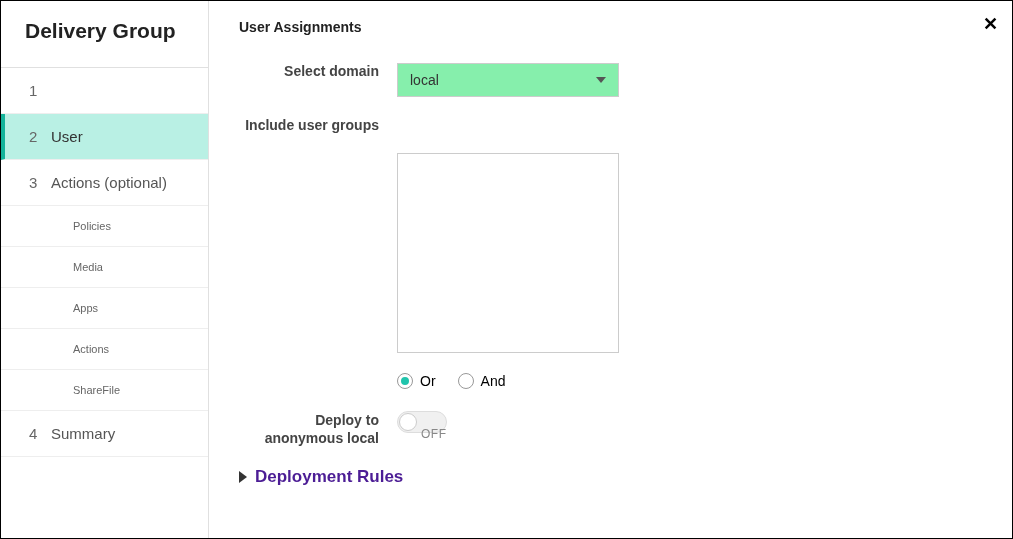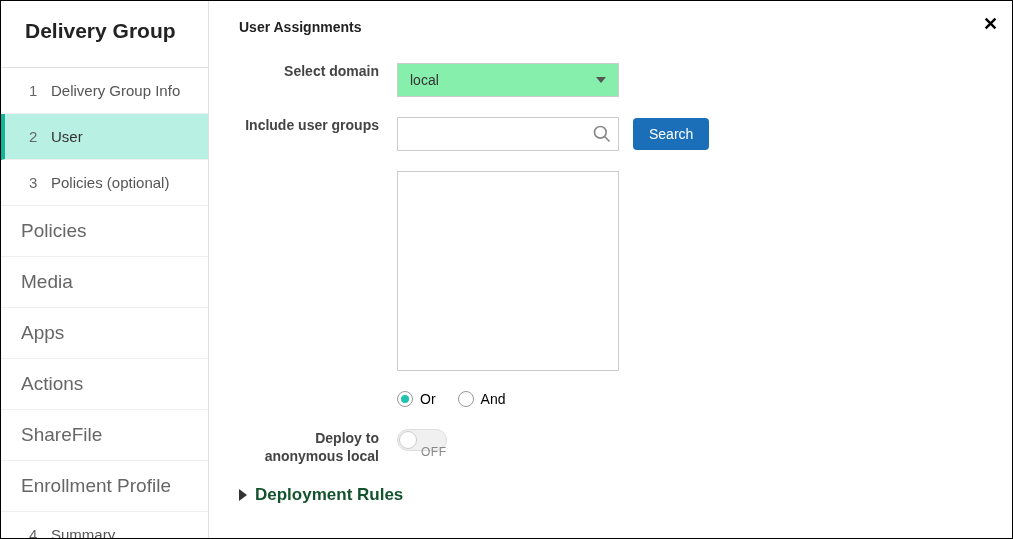--- a/index.html
+++ b/index.html
@@ -47,22 +47,22 @@
     color: #666;
     min-width: 14px;
   }
   .nav-item.active {
     background: #b9f0e4;
     border-left: 4px solid #14b39a;
     padding-left: 24px;
     color: #333;
   }
   .nav-sub {
-    padding: 14px 20px 14px 20px;
-    font-size: 19px;
+    padding: 14px 20px 14px 72px;
+    font-size: 11px;
     color: #666;
     border-bottom: 1px solid #eee;
     cursor: pointer;
   }
   
   .main {
     flex: 1;
     padding: 18px 30px 10px 30px;
     position: relative;
     overflow-y: auto;
@@ -230,49 +230,47 @@
   }
   .section-header .tri {
     width: 0; height: 0;
     border-top: 6px solid transparent;
     border-bottom: 6px solid transparent;
     border-left: 8px solid #333;
   }
   .section-header h3 {
     font-size: 17px;
     font-weight: 700;
-    color: #14532d;
+    color: #4c1d95;
   }
 </style>
 </head>
 <body>
 
 <div class="container">
   <aside class="sidebar">
     <div class="sidebar-header">
       <h1>Delivery Group</h1>
     </div>
     <div class="nav-item">
       <span class="num">1</span>
-      <span>Delivery Group Info</span>
     </div>
     <div class="nav-item active">
       <span class="num">2</span>
       <span>User</span>
     </div>
     <div class="nav-item">
       <span class="num">3</span>
-      <span>Policies (optional)</span>
+      <span>Actions (optional)</span>
     </div>
     <div class="nav-sub">Policies</div>
     <div class="nav-sub">Media</div>
     <div class="nav-sub">Apps</div>
     <div class="nav-sub">Actions</div>
     <div class="nav-sub">ShareFile</div>
-    <div class="nav-sub">Enrollment Profile</div>
     <div class="nav-item">
       <span class="num">4</span>
       <span>Summary</span>
     </div>
   </aside>
 
   <main class="main">
     <button class="close-btn">✕</button>
     <h2>User Assignments</h2>
 
@@ -281,30 +279,20 @@
       <div class="form-control-area">
         <div class="select-box">
           <span>local</span>
           <span class="caret-down"></span>
         </div>
       </div>
     </div>
 
     <div class="form-row">
       <div class="form-label">Include user groups</div>
-      <div class="form-control-area">
-        <div class="search-wrapper">
-          <input class="search-input" type="text" placeholder="" style="">
-          <svg class="search-icon-svg" viewBox="0 0 24 24">
-            <circle cx="10" cy="10" r="7"></circle>
-            <line x1="15" y1="15" x2="21" y2="21"></line>
-          </svg>
-        </div>
-        <button class="btn-primary">Search</button>
-      </div>
     </div>
 
     <div class="form-row" style="align-items:flex-start;">
       <div class="form-label"></div>
       <div class="form-control-area">
         <div class="listbox"></div>
       </div>
     </div>
 
     <div class="radio-group">

